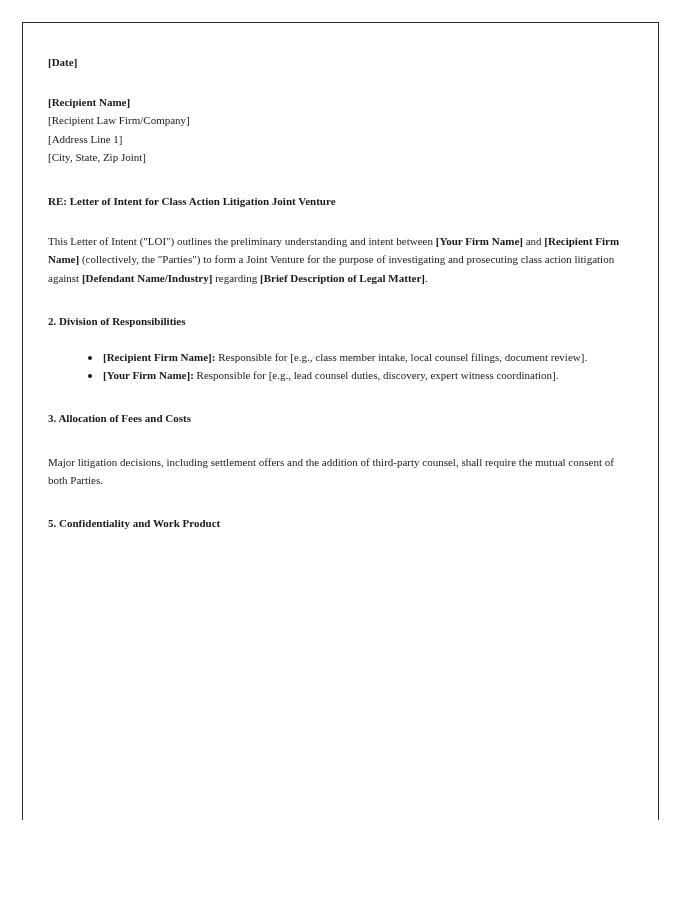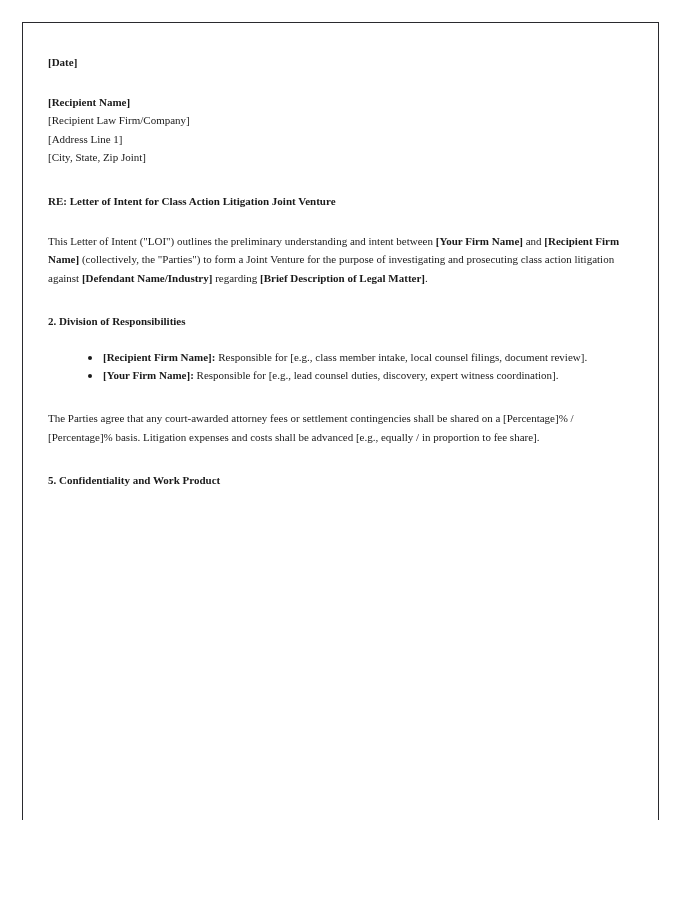--- a/index.html
+++ b/index.html
@@ -113,24 +113,25 @@
         <li>
           <span class="bullet-dot"></span><b>[Recipient Firm Name]:</b><span> Responsible for [e.g., class member intake, local counsel filings, document review].</span>
         </li>
         <li>
           <span class="bullet-dot"></span><b>[Your Firm Name]:</b><span> Responsible for [e.g., lead counsel duties, discovery, expert witness coordination].</span>
         </li>
       </ul>
     </div>
 
     <div class="section">
-      <p class="section-body">The Parties agree that any court-awarded attorney fees or settlement contingencies shall be shared on a [Percentage]% / [Percentage]% basis. Litigation expenses and costs shall be advanced [e.g., equally / in proportion to fee share].</p>
+      <p class="section-heading">3. Allocation of Fees and Costs</p>
     </div>
 
     <div class="section">
+      <p class="section-body">Major litigation decisions, including settlement offers and the addition of third-party counsel, shall require the mutual consent of both Parties.</p>
     </div>
 
     <div class="section">
       <p class="section-heading">5. Confidentiality and Work Product</p>
     </div>
 
   </div>
 </div>
 
 </body></html>

